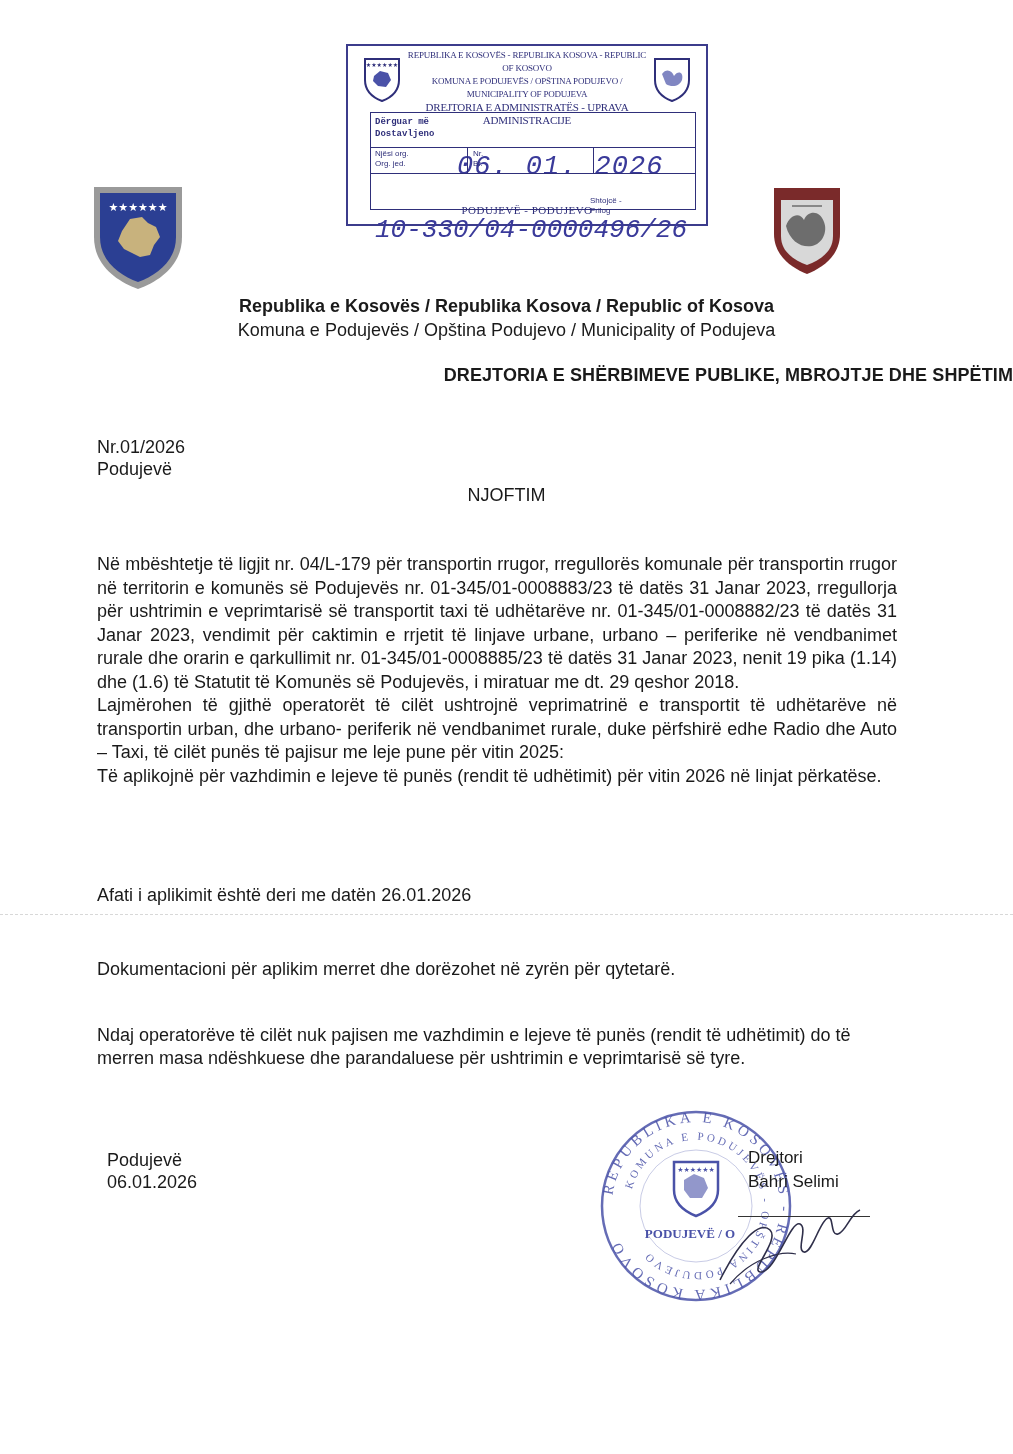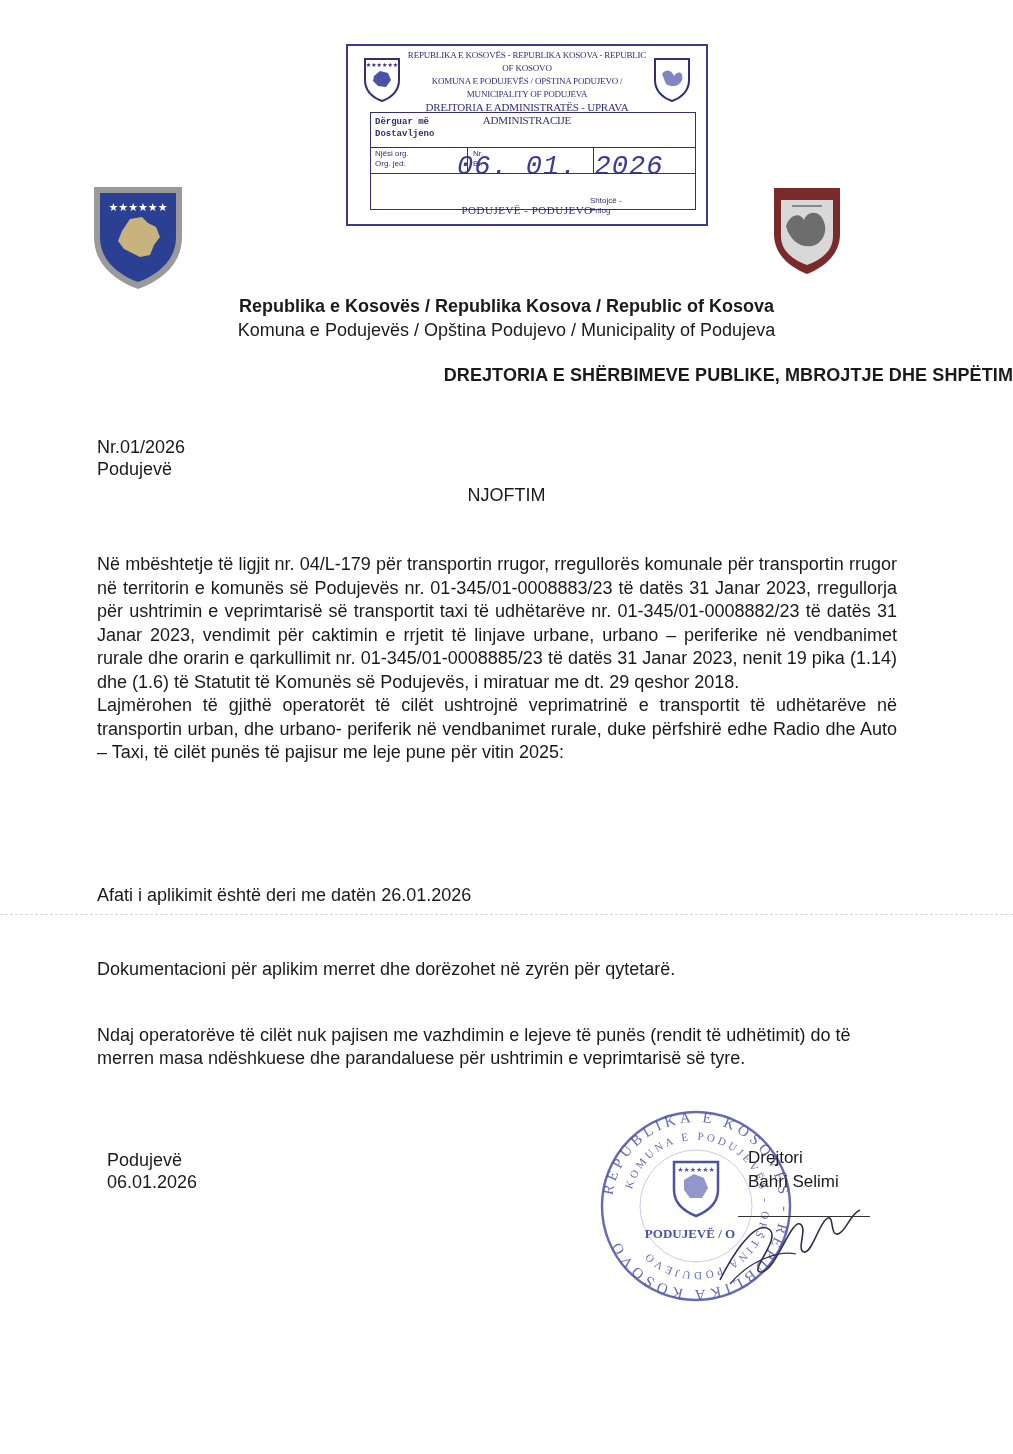--- a/index.html
+++ b/index.html
@@ -91,20 +91,23 @@
       <div class="small-lbl" style="left:102px;">
         <div>Nr.</div>
         <div>Br.</div>
       </div>
       <div class="vsep" style="left:222px;"></div>
       <div class="small-lbl" style="left:219px;margin-top:47px;">
         <div>Shtojcë -</div>
         <div>Prilog</div>
       </div>
     </div>
+    <div class="row3">
+      <div class="abs hand" style="left:4px; top:2px; font-size:26px; letter-spacing:0;">10-330/04-0000496/26</div>
+    </div>
   </div>
   <div class="footer">PODUJEVË - PODUJEVO</div>
 </div>
 
 <svg class="abs shield-kosovo" viewBox="0 0 96 108">
   <path d="M4 4 H92 V54 C92 82 70 98 48 106 C26 98 4 82 4 54 Z" fill="#9a9a9a"></path>
   <path d="M10 10 H86 V54 C86 78 67 92 48 99 C29 92 10 78 10 54 Z" fill="#2b3f93"></path>
   <g fill="#ffffff">
     <text x="48" y="28" font-size="11" text-anchor="middle" font-family="DejaVu Sans, sans-serif">★★★★★★</text>
   </g>
@@ -123,20 +126,21 @@
 <div class="abs hdr-line hdr-3">DREJTORIA E SHËRBIMEVE PUBLIKE, MBROJTJE DHE SHPËTIM</div>
 
 <div class="abs txt ref-no">Nr.01/2026</div>
 <div class="abs txt ref-place">Podujevë</div>
 
 <div class="abs title">NJOFTIM</div>
 
 <div class="abs body-para">
   <p class="lastline">Në mbështetje të ligjit nr. 04/L-179 për transportin rrugor, rregullorës komunale për transportin rrugor në territorin e komunës së Podujevës nr. 01-345/01-0008883/23 të datës 31 Janar 2023, rregullorja për ushtrimin e veprimtarisë së transportit taxi të udhëtarëve nr. 01-345/01-0008882/23 të datës 31 Janar 2023, vendimit për caktimin e rrjetit të linjave urbane, urbano – periferike në vendbanimet rurale dhe orarin e qarkullimit nr. 01-345/01-0008885/23 të datës 31 Janar 2023, nenit 19 pika (1.14) dhe (1.6) të Statutit të Komunës së Podujevës, i miratuar me dt. 29 qeshor 2018.</p>
   <p class="lastline">Lajmërohen të gjithë operatorët të cilët ushtrojnë veprimatrinë e transportit të udhëtarëve në transportin urban, dhe urbano- periferik në vendbanimet rurale, duke përfshirë edhe Radio dhe Auto – Taxi, të cilët punës të pajisur me leje pune për vitin 2025:</p>
+  <p class="lastline">Të aplikojnë për vazhdimin e lejeve të punës (rendit të udhëtimit) për vitin 2026 në linjat përkatëse.</p>
 </div>
 
 <div class="abs txt deadline">Afati i aplikimit është deri me datën 26.01.2026</div>
 <div class="abs scan-line"></div>
 <div class="abs txt docs">Dokumentacioni për aplikim merret dhe dorëzohet në zyrën për qytetarë.</div>
 <div class="abs penalty">Ndaj operatorëve të cilët nuk pajisen me vazhdimin e lejeve të punës (rendit të udhëtimit) do të merren masa ndëshkuese dhe parandaluese për ushtrimin e veprimtarisë së tyre.</div>
 
 <div class="abs txt sign-place">Podujevë</div>
 <div class="abs txt sign-date">06.01.2026</div>
 

